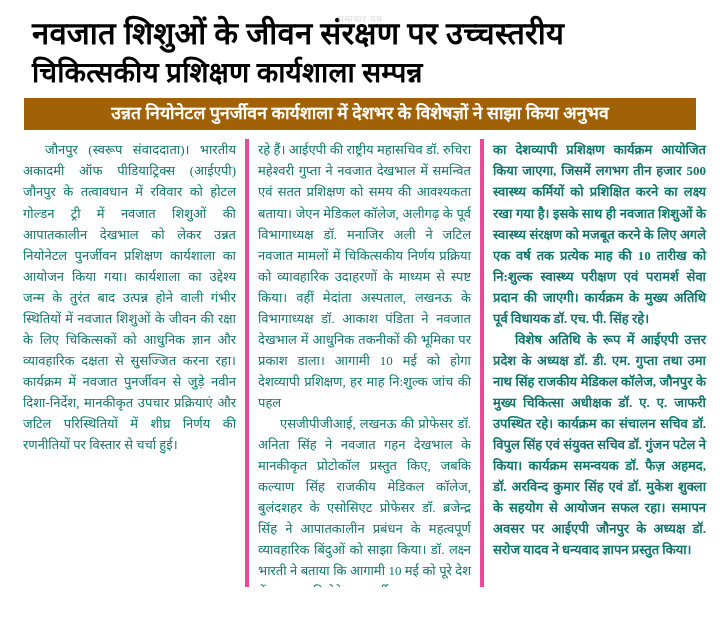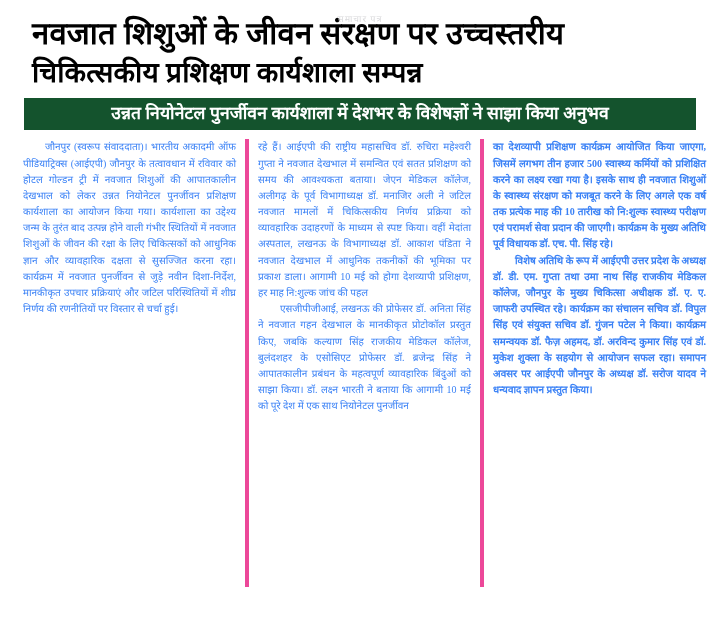--- a/index.html
+++ b/index.html
@@ -62,26 +62,26 @@
   .body-wrap {
     margin-top:9px;
     padding:0 12px 0 14px;
     display:flex;
     align-items:stretch;
     height:448px;
   }
   .col {
     flex:1 1 0;
     padding:0 9px;
-    font-size:10px;
+    font-size:13px;
     line-height:1.62;
     text-align:justify;
     text-justify:inter-word;
     overflow:hidden;
-    color:#3b82f6;
+    color:#0f766e;
     font-family:"Liberation Serif","DejaVu Serif",serif;
   }
   .col p { margin:0; text-indent:0; }
   .col p.indent { text-indent:22px; }
   .col + .col { border-left:4px solid #ec4899; }
   .col:last-child { padding-right:2px;font-weight:bold; }
 
   
 </style>
 </head>
@@ -90,21 +90,21 @@
 <div class="page">
 
   <div class="masthead-remnant">समाचार पत्र</div>
 
   <div class="headline">
     <span class="hl-line l1">नवजात शिशुओं के जीवन संरक्षण पर उच्चस्तरीय</span>
     <span class="hl-line l2">चिकित्सकीय प्रशिक्षण कार्यशाला सम्पन्न</span>
   </div>
 
   <div class="banner-wrap">
-    <div class="banner" style="background: #14532d; color: rgb(255, 255, 255);">उन्नत नियोनेटल पुनर्जीवन कार्यशाला में देशभर के विशेषज्ञों ने साझा किया अनुभव</div>
+    <div class="banner" style="background: #a16207; color: rgb(255, 255, 255);">उन्नत नियोनेटल पुनर्जीवन कार्यशाला में देशभर के विशेषज्ञों ने साझा किया अनुभव</div>
   </div>
 
   <div class="body-wrap">
     <div class="col">
       <p class="indent">जौनपुर (स्वरूप संवाददाता)। भारतीय अकादमी ऑफ पीडियाट्रिक्स (आईएपी) जौनपुर के तत्वावधान में रविवार को होटल गोल्डन ट्री में नवजात शिशुओं की आपातकालीन देखभाल को लेकर उन्नत नियोनेटल पुनर्जीवन प्रशिक्षण कार्यशाला का आयोजन किया गया। कार्यशाला का उद्देश्य जन्म के तुरंत बाद उत्पन्न होने वाली गंभीर स्थितियों में नवजात शिशुओं के जीवन की रक्षा के लिए चिकित्सकों को आधुनिक ज्ञान और व्यावहारिक दक्षता से सुसज्जित करना रहा। कार्यक्रम में नवजात पुनर्जीवन से जुड़े नवीन दिशा-निर्देश, मानकीकृत उपचार प्रक्रियाएं और जटिल परिस्थितियों में शीघ्र निर्णय की रणनीतियों पर विस्तार से चर्चा हुई।</p>
     </div>
     <div class="col">
       <p>रहे हैं। आईएपी की राष्ट्रीय महासचिव डॉ. रुचिरा महेश्वरी गुप्ता ने नवजात देखभाल में समन्वित एवं सतत प्रशिक्षण को समय की आवश्यकता बताया। जेएन मेडिकल कॉलेज, अलीगढ़ के पूर्व विभागाध्यक्ष डॉ. मनाजिर अली ने जटिल नवजात मामलों में चिकित्सकीय निर्णय प्रक्रिया को व्यावहारिक उदाहरणों के माध्यम से स्पष्ट किया। वहीं मेदांता अस्पताल, लखनऊ के विभागाध्यक्ष डॉ. आकाश पंडिता ने नवजात देखभाल में आधुनिक तकनीकों की भूमिका पर प्रकाश डाला। आगामी 10 मई को होगा देशव्यापी प्रशिक्षण, हर माह नि:शुल्क जांच की पहल</p>
       <p class="indent">एसजीपीजीआई, लखनऊ की प्रोफेसर डॉ. अनिता सिंह ने नवजात गहन देखभाल के मानकीकृत प्रोटोकॉल प्रस्तुत किए, जबकि कल्याण सिंह राजकीय मेडिकल कॉलेज, बुलंदशहर के एसोसिएट प्रोफेसर डॉ. ब्रजेन्द्र सिंह ने आपातकालीन प्रबंधन के महत्वपूर्ण व्यावहारिक बिंदुओं को साझा किया। डॉ. लक्ष्न भारती ने बताया कि आगामी 10 मई को पूरे देश में एक साथ नियोनेटल पुनर्जीवन</p>
     </div>

